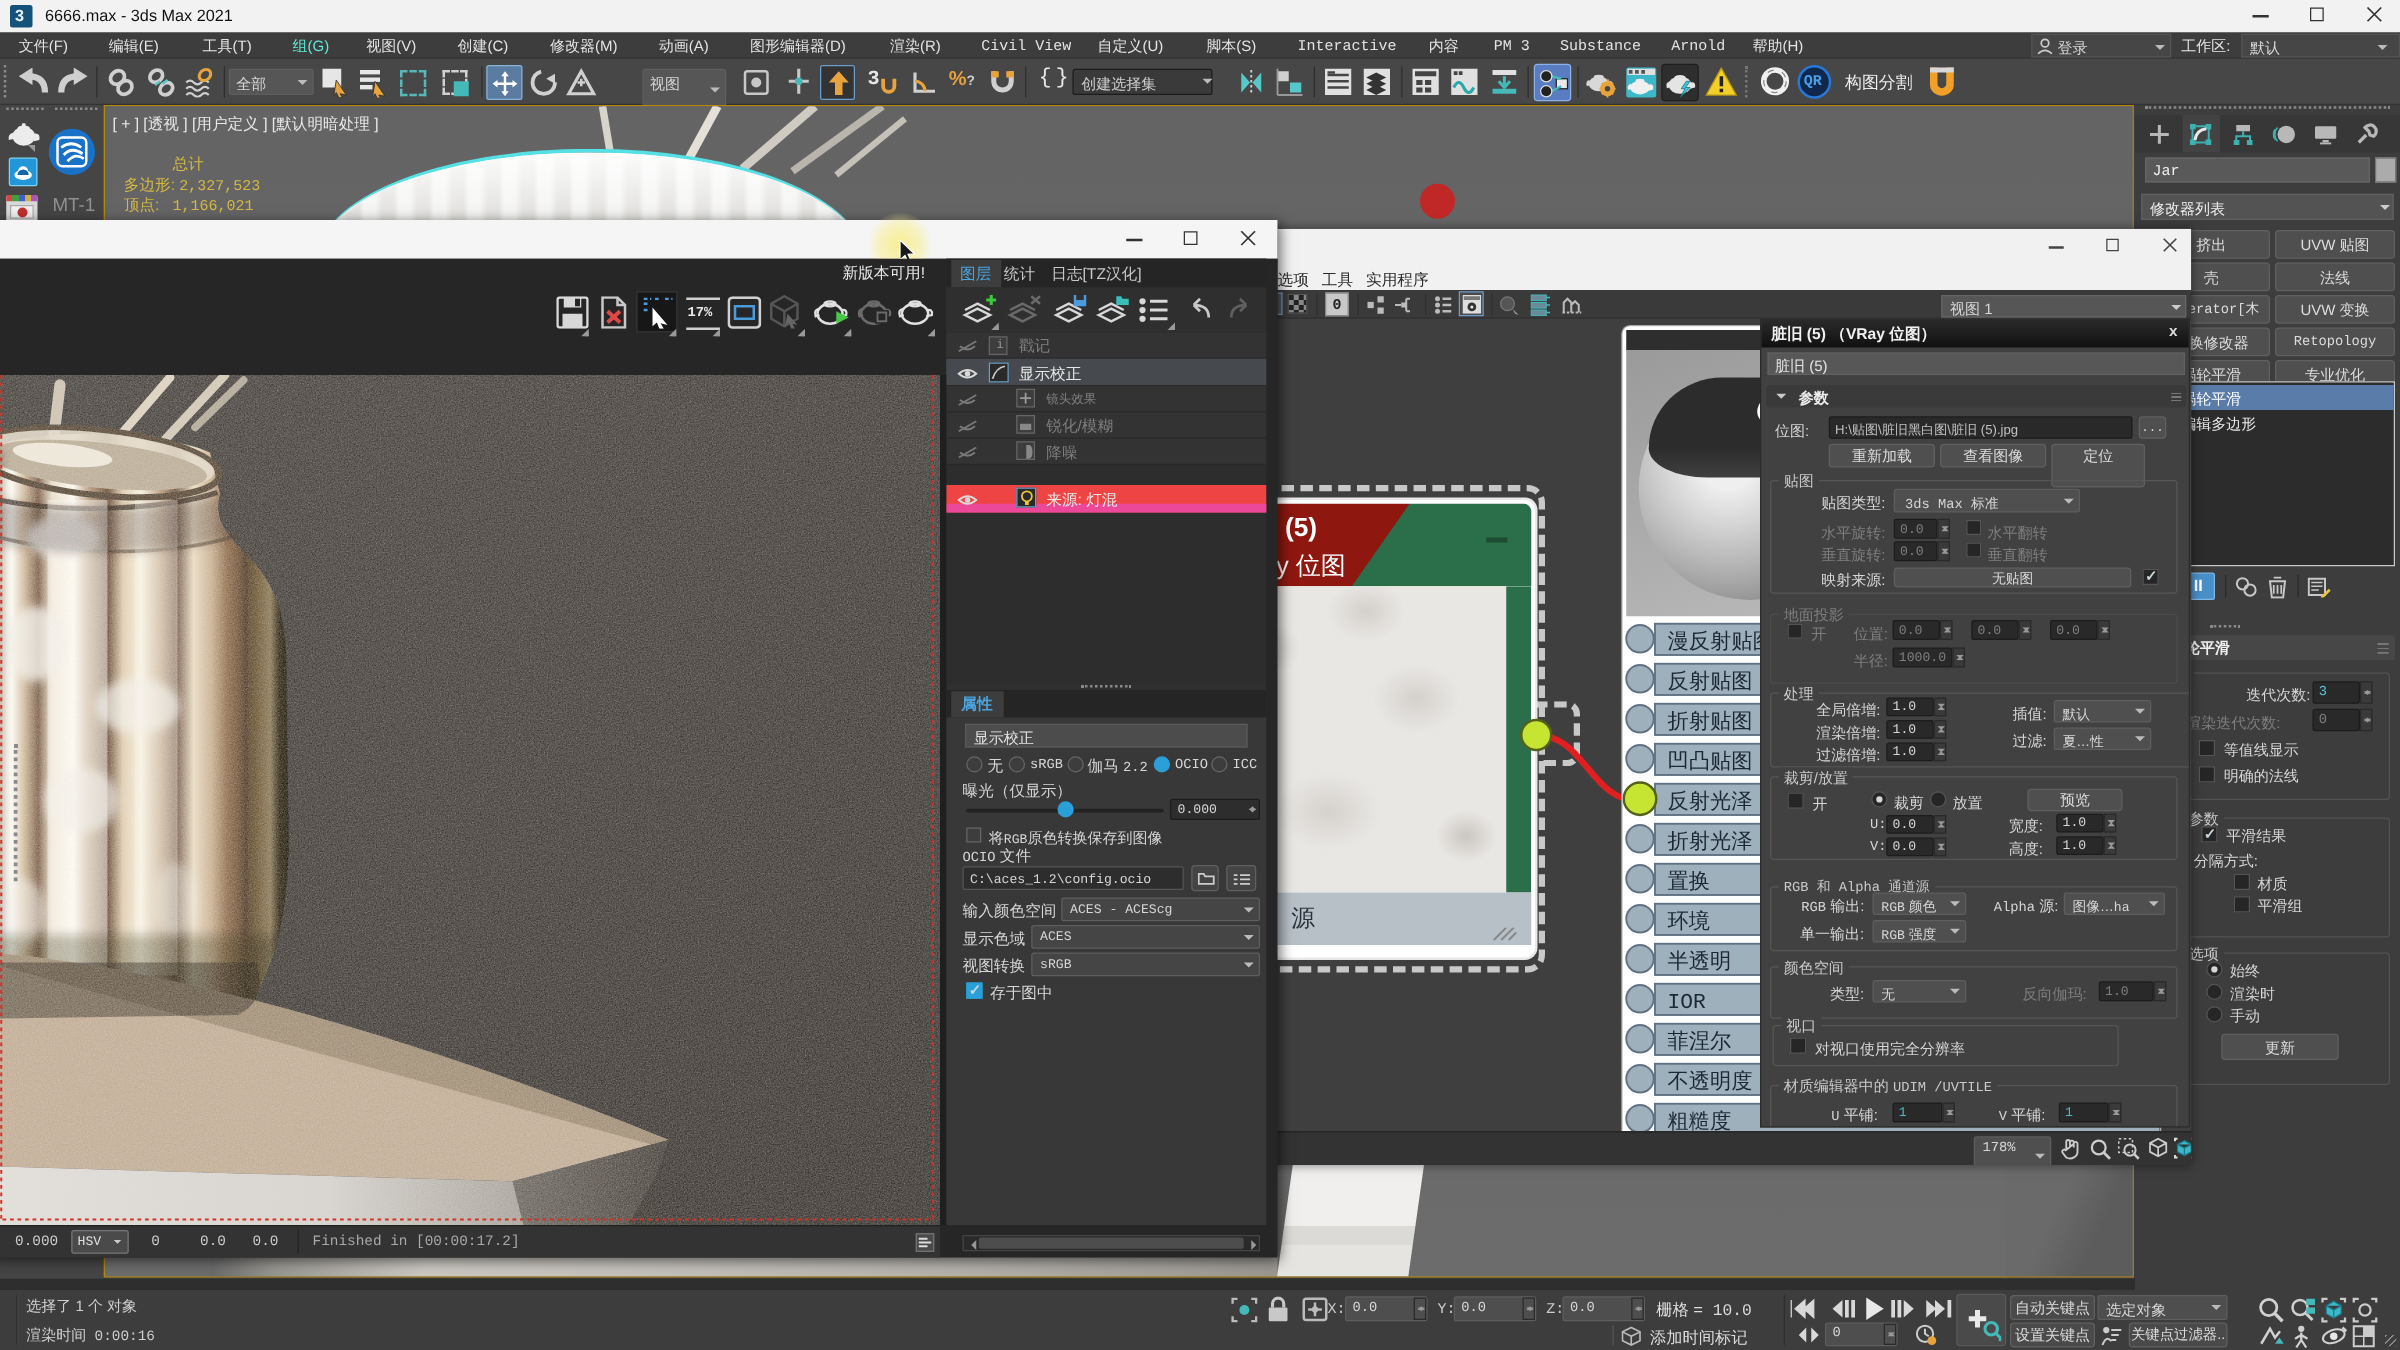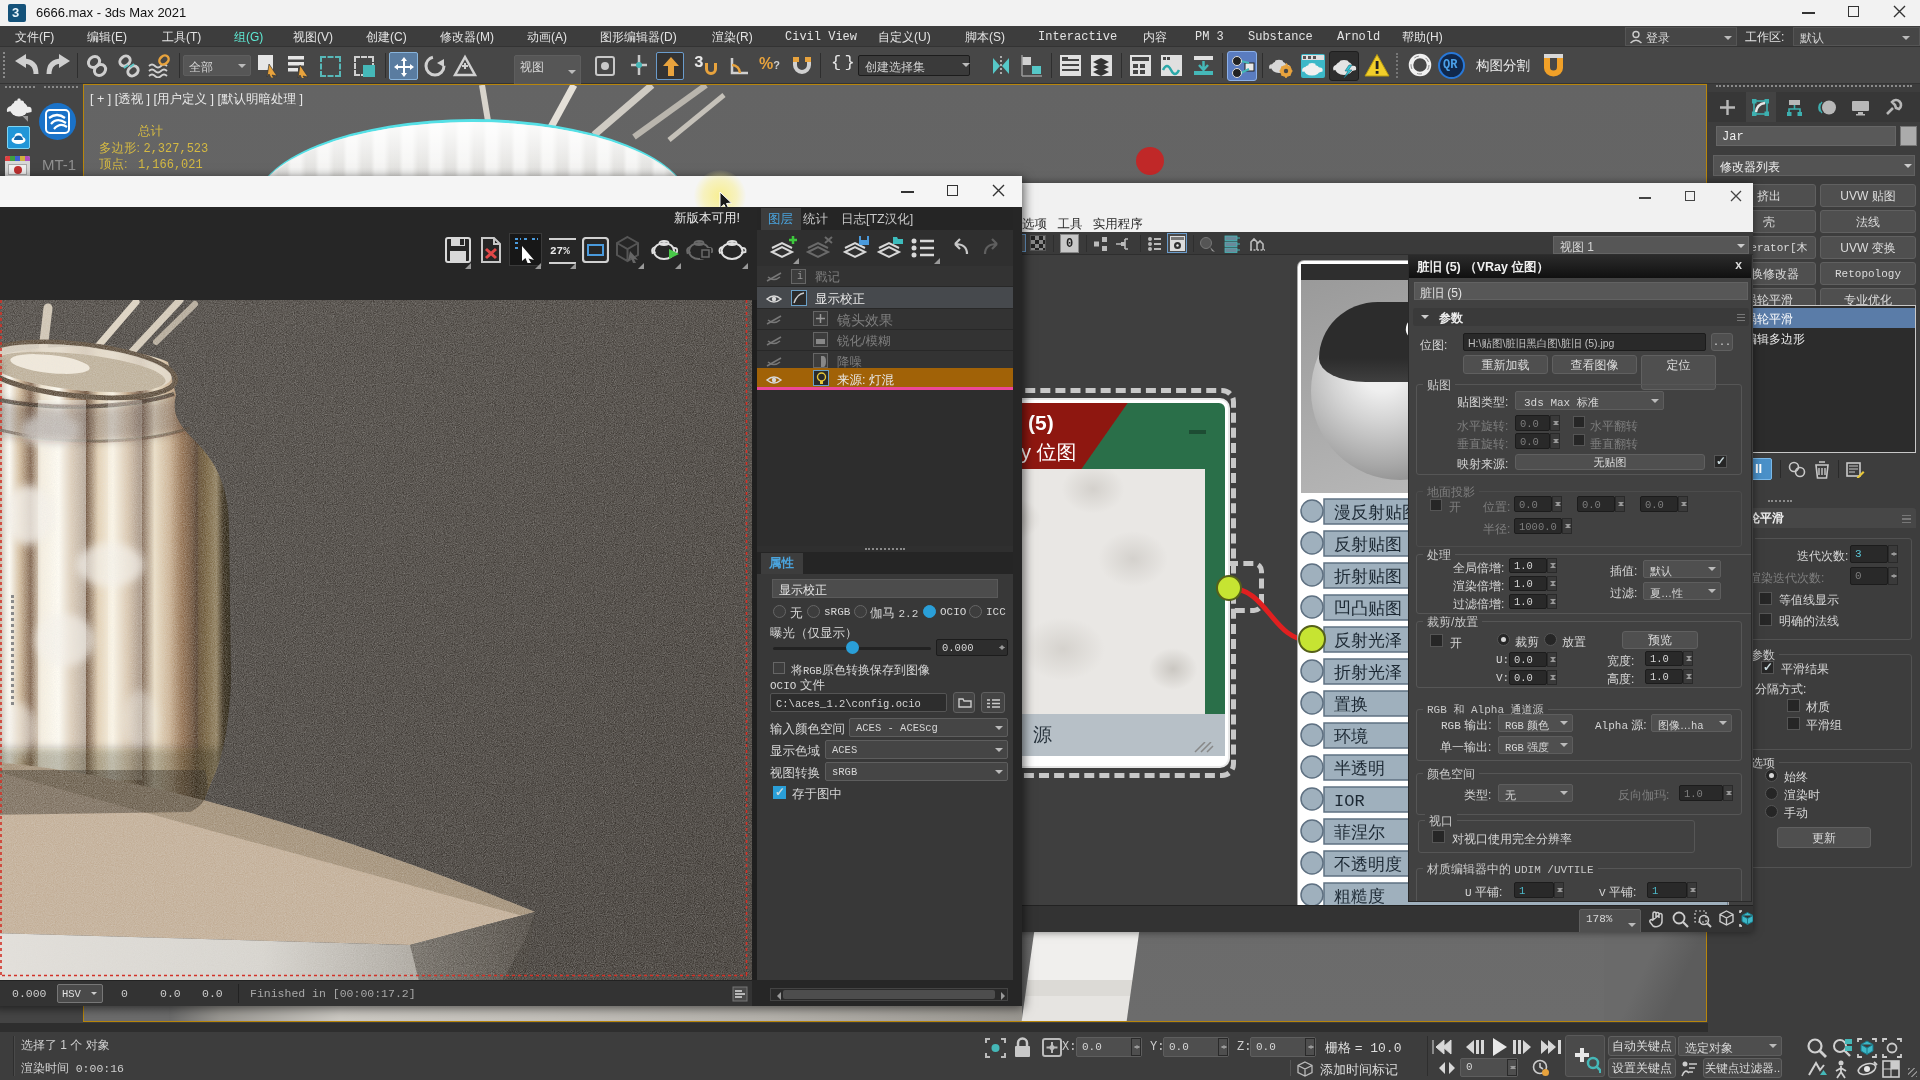--- a/index.html
+++ b/index.html
@@ -1013,21 +1013,21 @@
         <path d="M16 1 L16 7 L22 7" fill="none" stroke="#c8c8c8" stroke-width="2"></path>
         <path d="M8 12 L18 21 M18 12 L8 21" stroke="#e04848" stroke-width="3"></path>
       </svg>
     <div class="ab" style="left:519px;top:26px;width:33px;height:33px;background:#171717;border:1px solid #3a3a3a">
       <svg class="ab" style="left:4px;top:4px" width="25" height="25">
           <path d="M1 1 h6 M10 1 h4 M18 1 h6 M1 5 h4 M1 10 h4" stroke="#4a9adc" stroke-width="2" stroke-dasharray="3 2"></path>
           <path d="M8 8 L20 22 L14.5 20.5 L17 25 L13.5 25 L11.5 20 L8 23 Z" fill="#fff"></path>
         </svg>
     </div>
     <div class="ab" style="left:559px;top:31px;width:27px;height:26px;border:2px solid #d0d0d0;border-left:none;border-right:none">
-      <span class="tx mono" style="left:1px;top:5px;font-size:11px;color:#e8e8e8;font-weight:bold">27%</span>
+      <span class="tx mono" style="left:1px;top:5px;font-size:11px;color:#e8e8e8;font-weight:bold">17%</span>
     </div>
     <svg class="ab" style="left:592px;top:30px" width="27" height="26">
         <rect x="1" y="1" width="25" height="24" rx="3" fill="none" stroke="#d0d0d0" stroke-width="2.2"></rect>
         <rect x="6" y="8" width="15" height="10" fill="none" stroke="#4a9adc" stroke-width="2"></rect>
       </svg>
     <svg class="ab" style="left:624px;top:28px" width="27" height="28">
         <path d="M13.5 2 L24 8 L24 20 L13.5 26 L3 20 L3 8 Z M3 8 L13.5 14 L24 8 M13.5 14 L13.5 26" fill="none" stroke="#555" stroke-width="2"></path>
         <path d="M16 16 L24 25 L20 24 L22 28 L19 28 L17 23 L14 26 Z" fill="#666"></path>
       </svg>
     <svg class="ab" style="left:661px;top:28px" width="30" height="28">
@@ -1235,21 +1235,21 @@
     <div class="ab" style="left:0;top:43px;width:256px;height:21px;background:#333;border-bottom:1px solid #282828">
       <svg class="ab" style="left:8px;top:5px" width="18" height="12">
             <path d="M2 10 L16 2" stroke="#787878" stroke-width="1.6"></path>
             <path d="M3 6 Q9 11 15 6" fill="none" stroke="#787878" stroke-width="1.6"></path>
           </svg>
       <div class="ab" style="left:56px;top:2px;width:15px;height:15px;border:1px solid #666;background:#3d3d3d">
             <svg class="ab" style="left:2px;top:2px" width="9" height="9">
               <path d="M4.5 0 V9 M0 4.5 H9" stroke="#999" stroke-width="1.5"></path>
             </svg>
           </div>
-      <span class="tx dis" style="left:80px;top:3px;font-size:14px">镜头效果</span>
+      <span class="tx dis" style="left:80px;top:3px;font-size:10px">镜头效果</span>
     </div>
     <div class="ab" style="left:0;top:64px;width:256px;height:21px;background:#333;border-bottom:1px solid #282828">
       <svg class="ab" style="left:8px;top:5px" width="18" height="12">
             <path d="M2 10 L16 2" stroke="#787878" stroke-width="1.6"></path>
             <path d="M3 6 Q9 11 15 6" fill="none" stroke="#787878" stroke-width="1.6"></path>
           </svg>
       <div class="ab" style="left:56px;top:2px;width:15px;height:15px;border:1px solid #666;background:#3d3d3d">
             <div class="ab" style="left:2px;top:6px;width:9px;height:5px;background:#888"></div>
           </div>
       <span class="tx dis" style="left:80px;top:3px;font-size:12.5px">锐化/模糊</span>
@@ -1257,21 +1257,21 @@
     <div class="ab" style="left:0;top:85px;width:256px;height:21px;background:#333;border-bottom:1px solid #282828">
       <svg class="ab" style="left:8px;top:5px" width="18" height="12">
             <path d="M2 10 L16 2" stroke="#787878" stroke-width="1.6"></path>
             <path d="M3 6 Q9 11 15 6" fill="none" stroke="#787878" stroke-width="1.6"></path>
           </svg>
       <div class="ab" style="left:56px;top:2px;width:15px;height:15px;border:1px solid #666;background:#3d3d3d">
             <div class="ab" style="left:7px;top:2px;width:5px;height:11px;background:#888;border-radius:0 50% 50% 0"></div>
           </div>
       <span class="tx dis" style="left:80px;top:3px;font-size:12.5px">降噪</span>
     </div>
-    <div class="ab" style="left:0;top:102px;width:256px;height:22px;background:#a16207;border-bottom:3px solid #ec4899">
+    <div class="ab" style="left:0;top:122px;width:256px;height:22px;background:#ef4444;border-bottom:7px solid #ec4899">
       <svg class="ab" style="left:8px;top:6px" width="18" height="12">
             <path d="M2 6 Q9 0 16 6 Q9 12 2 6 Z" fill="none" stroke="#d8d8d8" stroke-width="1.5"></path>
             <circle cx="9" cy="6" r="2.2" fill="#d8d8d8"></circle>
           </svg>
       <div class="ab" style="left:56px;top:2px;width:16px;height:16px;border:1px solid #6aa0c8;background:#2a2a2a">
             <svg class="ab" style="left:2px;top:1px" width="11" height="13">
               <circle cx="5.5" cy="5" r="4" fill="none" stroke="#e8c838" stroke-width="1.4"></circle>
               <path d="M4 9 h3 v3 h-3 Z" fill="#e8c838"></path>
             </svg>
           </div>

